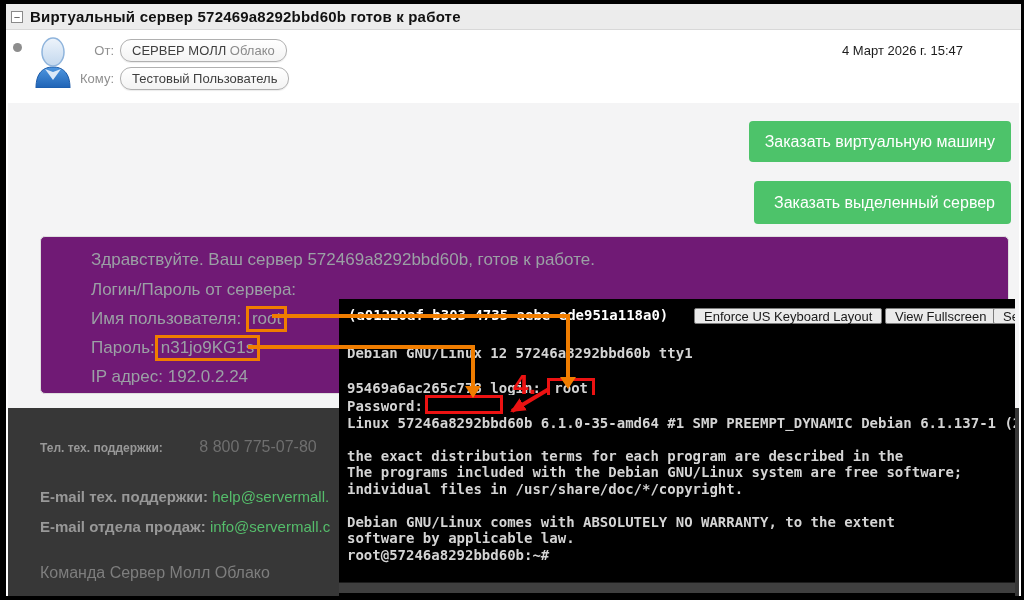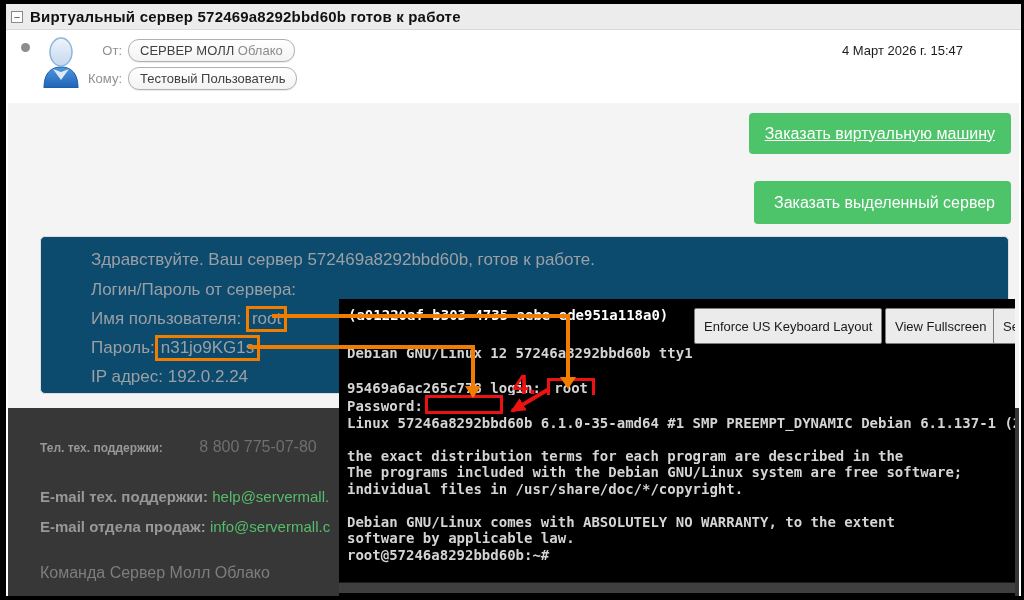--- a/index.html
+++ b/index.html
@@ -6,56 +6,56 @@
   body{width:1024px;height:600px;position:relative;font-family:"Liberation Sans",sans-serif;background:#fff;overflow:hidden;}
   .frame{position:absolute;inset:0;border-top:4px solid #000;border-bottom:4px solid #000;border-left:6px solid #000;border-right:3px solid #000;box-sizing:border-box;background:#fff;}
   .screen{position:absolute;left:6px;top:4px;right:3px;bottom:4px;background:#fff;}
 
   
   .titlebar{position:absolute;left:0;right:0;top:0;height:26px;background:#ececec;border-bottom:1px solid #d8d8d8;display:flex;align-items:center;padding-left:5px;box-sizing:border-box;}
   .collapse{width:12px;height:12px;background:#fff;border:1px solid #8a8a8a;display:flex;align-items:center;justify-content:center;font-size:11px;line-height:10px;color:#444;margin-right:7px;box-sizing:border-box;}
   .subject{font-size:15px;font-weight:bold;color:#111;letter-spacing:.2px;}
 
   
-  .mailheader{position:absolute;left:8px;right:0;top:27px;height:72px;background:#fff;}
+  .mailheader{position:absolute;left:0;right:0;top:27px;height:72px;background:#fff;}
   .graydot{position:absolute;left:7px;top:12px;width:9px;height:9px;border-radius:50%;background:#8d8d8d;}
   .avatar{position:absolute;left:26px;top:5px;width:42px;height:52px;}
   .hdr-row{position:absolute;left:0;display:flex;align-items:center;}
   .hdr-row.r1{top:8px;}
   .hdr-row.r2{top:36px;}
   .hdr-label{display:inline-block;width:108px;text-align:right;color:#8f8f8f;font-size:13px;margin-right:6px;}
   .pill{display:inline-block;border:1px solid #b0b0b0;border-radius:11px;background:linear-gradient(#ffffff,#f3f3f3);padding:3px 11px;font-size:13px;color:#3f3f3f;box-shadow:0 1px 1px rgba(0,0,0,.08);cursor:pointer;}
   .pill .lite{color:#8b8b8b;}
   .maildate{position:absolute;right:58px;top:12px;font-size:13px;color:#1c1c1c;}
 
   
   .content{position:absolute;left:2px;right:2px;top:99px;height:305px;background:#f4f4f5;}
   .btn-green{position:absolute;right:8px;background:#4dc36a;color:#fff;border:none;border-radius:4px;font-size:16px;font-family:"Liberation Sans",sans-serif;cursor:pointer;padding:0 16px;}
-  .btn-green.b1{top:10px;height:41px;text-decoration:underline;}
+  .btn-green.b1{top:18px;height:41px;}
   .btn-green.b2{top:78px;height:43px;padding-left:20px;}
-  .msgbox{position:absolute;left:32px;right:10px;top:133px;height:158px;background:#0c4a6e;border:1px solid #dedede;border-radius:5px;box-sizing:border-box;}
+  .msgbox{position:absolute;left:32px;right:10px;top:133px;height:158px;background:#701a75;border:1px solid #dedede;border-radius:5px;box-sizing:border-box;}
   .msgline{position:absolute;left:50px;font-size:17px;color:#9ba0a5;white-space:nowrap;}
   .hl-orange{border:3px solid #f07d00;padding:0 3px;margin:-3px 0;display:inline-block;line-height:20px;}
 
   
   .footer{position:absolute;left:2px;right:2px;top:404px;bottom:0;background:#373737;}
   .f-line{position:absolute;left:32px;white-space:nowrap;}
   .f-label{font-weight:bold;color:#989898;}
   .f-phone{font-size:16px;top:30px;}
   .f-phone .f-label{font-size:12px;}
   .f-val{color:#6f6f6f;margin-left:32px;}
   .f-mail1{font-size:15px;top:80px;}
   .f-mail2{font-size:15px;top:110px;}
   .f-link{color:#55bd6b;text-decoration:none;cursor:pointer;}
   .f-sign{font-size:16px;color:#7e7e7e;top:156px;}
 
   
   .terminal{position:absolute;left:339px;top:299px;width:676px;height:297px;background:#000;overflow:hidden;z-index:10;}
   .t-title{position:absolute;left:9px;top:8px;font-family:"DejaVu Sans Mono",monospace;font-weight:bold;font-size:14px;color:#fff;white-space:nowrap;}
-  .t-btn{position:absolute;top:9px;height:36px;background:#ebebeb;border:1px solid #7c7c7c;border-radius:2px;font-size:13px;color:#1a1a1a;font-family:"Liberation Sans",sans-serif;padding:0 9px;cursor:pointer;white-space:nowrap;box-sizing:border-box;}
+  .t-btn{position:absolute;top:9px;height:16px;background:#ebebeb;border:1px solid #7c7c7c;border-radius:2px;font-size:13px;color:#1a1a1a;font-family:"Liberation Sans",sans-serif;padding:0 9px;cursor:pointer;white-space:nowrap;box-sizing:border-box;}
   .t-btn.tb1{left:355px;}
   .t-btn.tb2{left:546px;}
   .t-btn.tb3{left:654px;width:80px;text-align:left;}
   .console{position:absolute;left:8px;top:46px;right:0;font-family:"DejaVu Sans Mono",monospace;font-weight:bold;font-size:14px;color:#d4d4d4;}
   .tline{height:16.5px;white-space:pre;overflow:hidden;}
   .red-box{border:3px solid #ec1212;padding:0 4px;margin:0 -2px;display:inline-block;line-height:15px;}
   .red-empty{display:inline-block;width:72px;height:13px;border:3px solid #ec1212;vertical-align:-3px;margin-left:2px;}
 
   
   .overlay{position:absolute;inset:0;z-index:20;pointer-events:none;}

